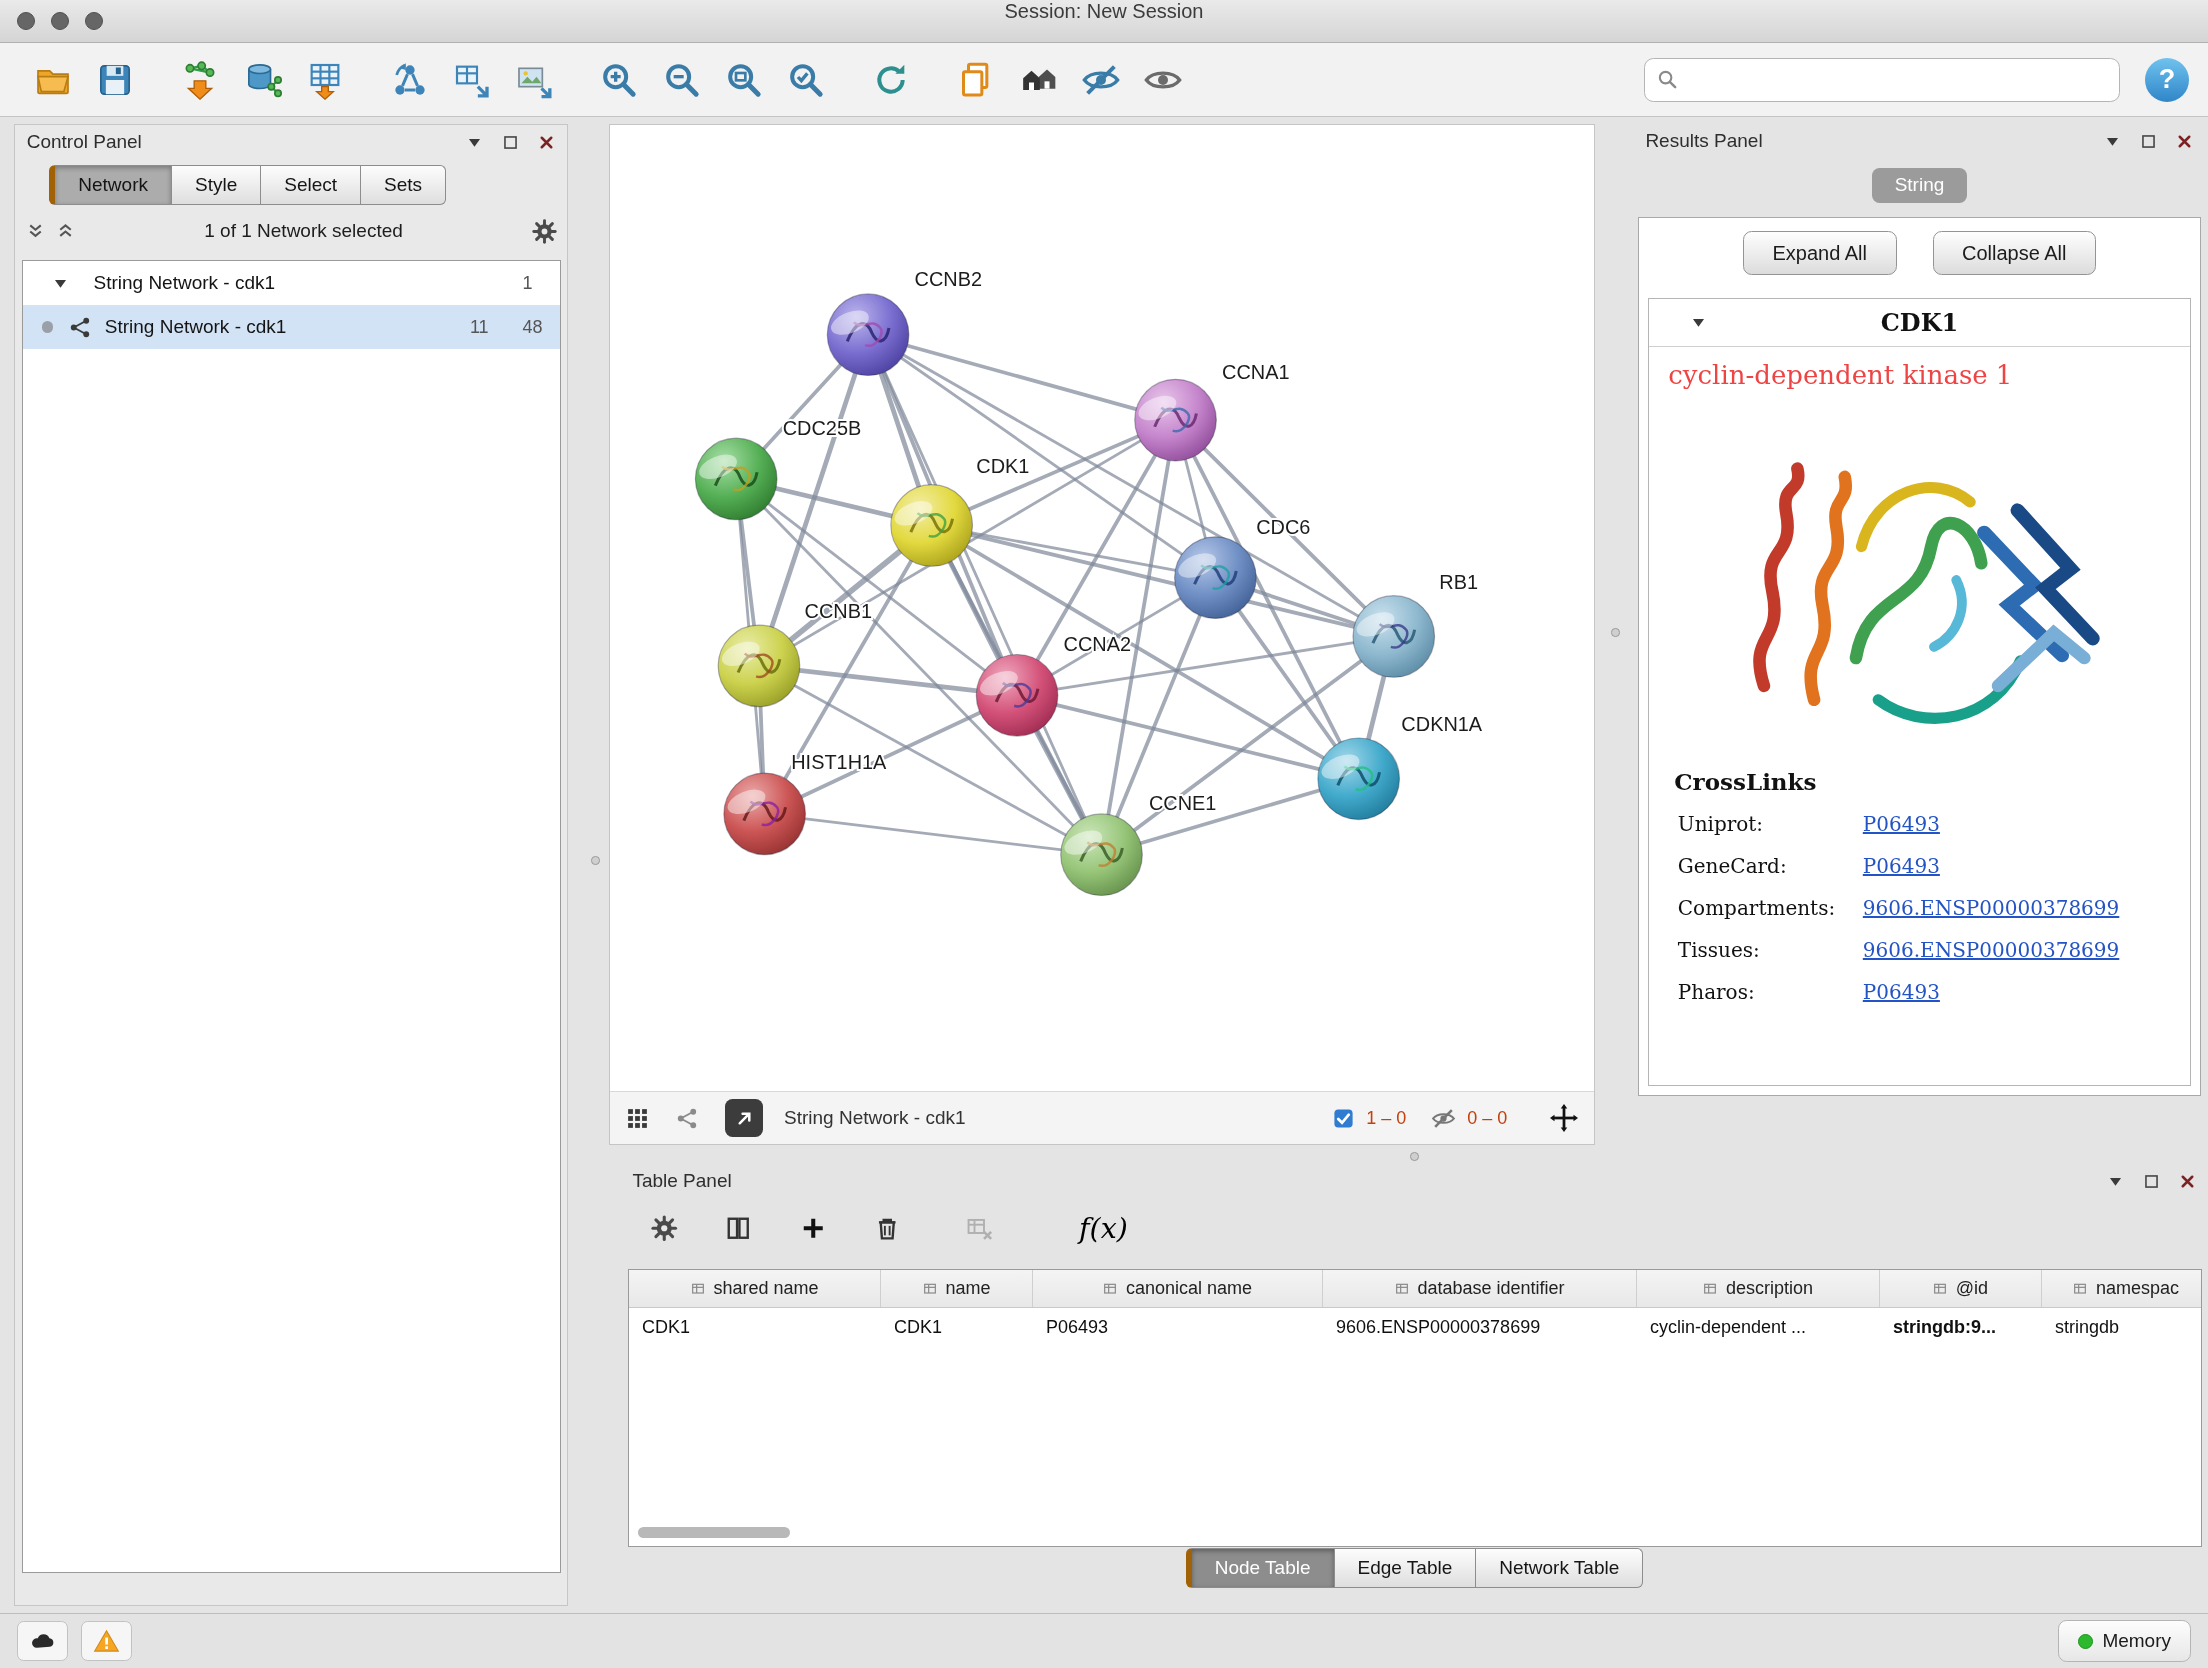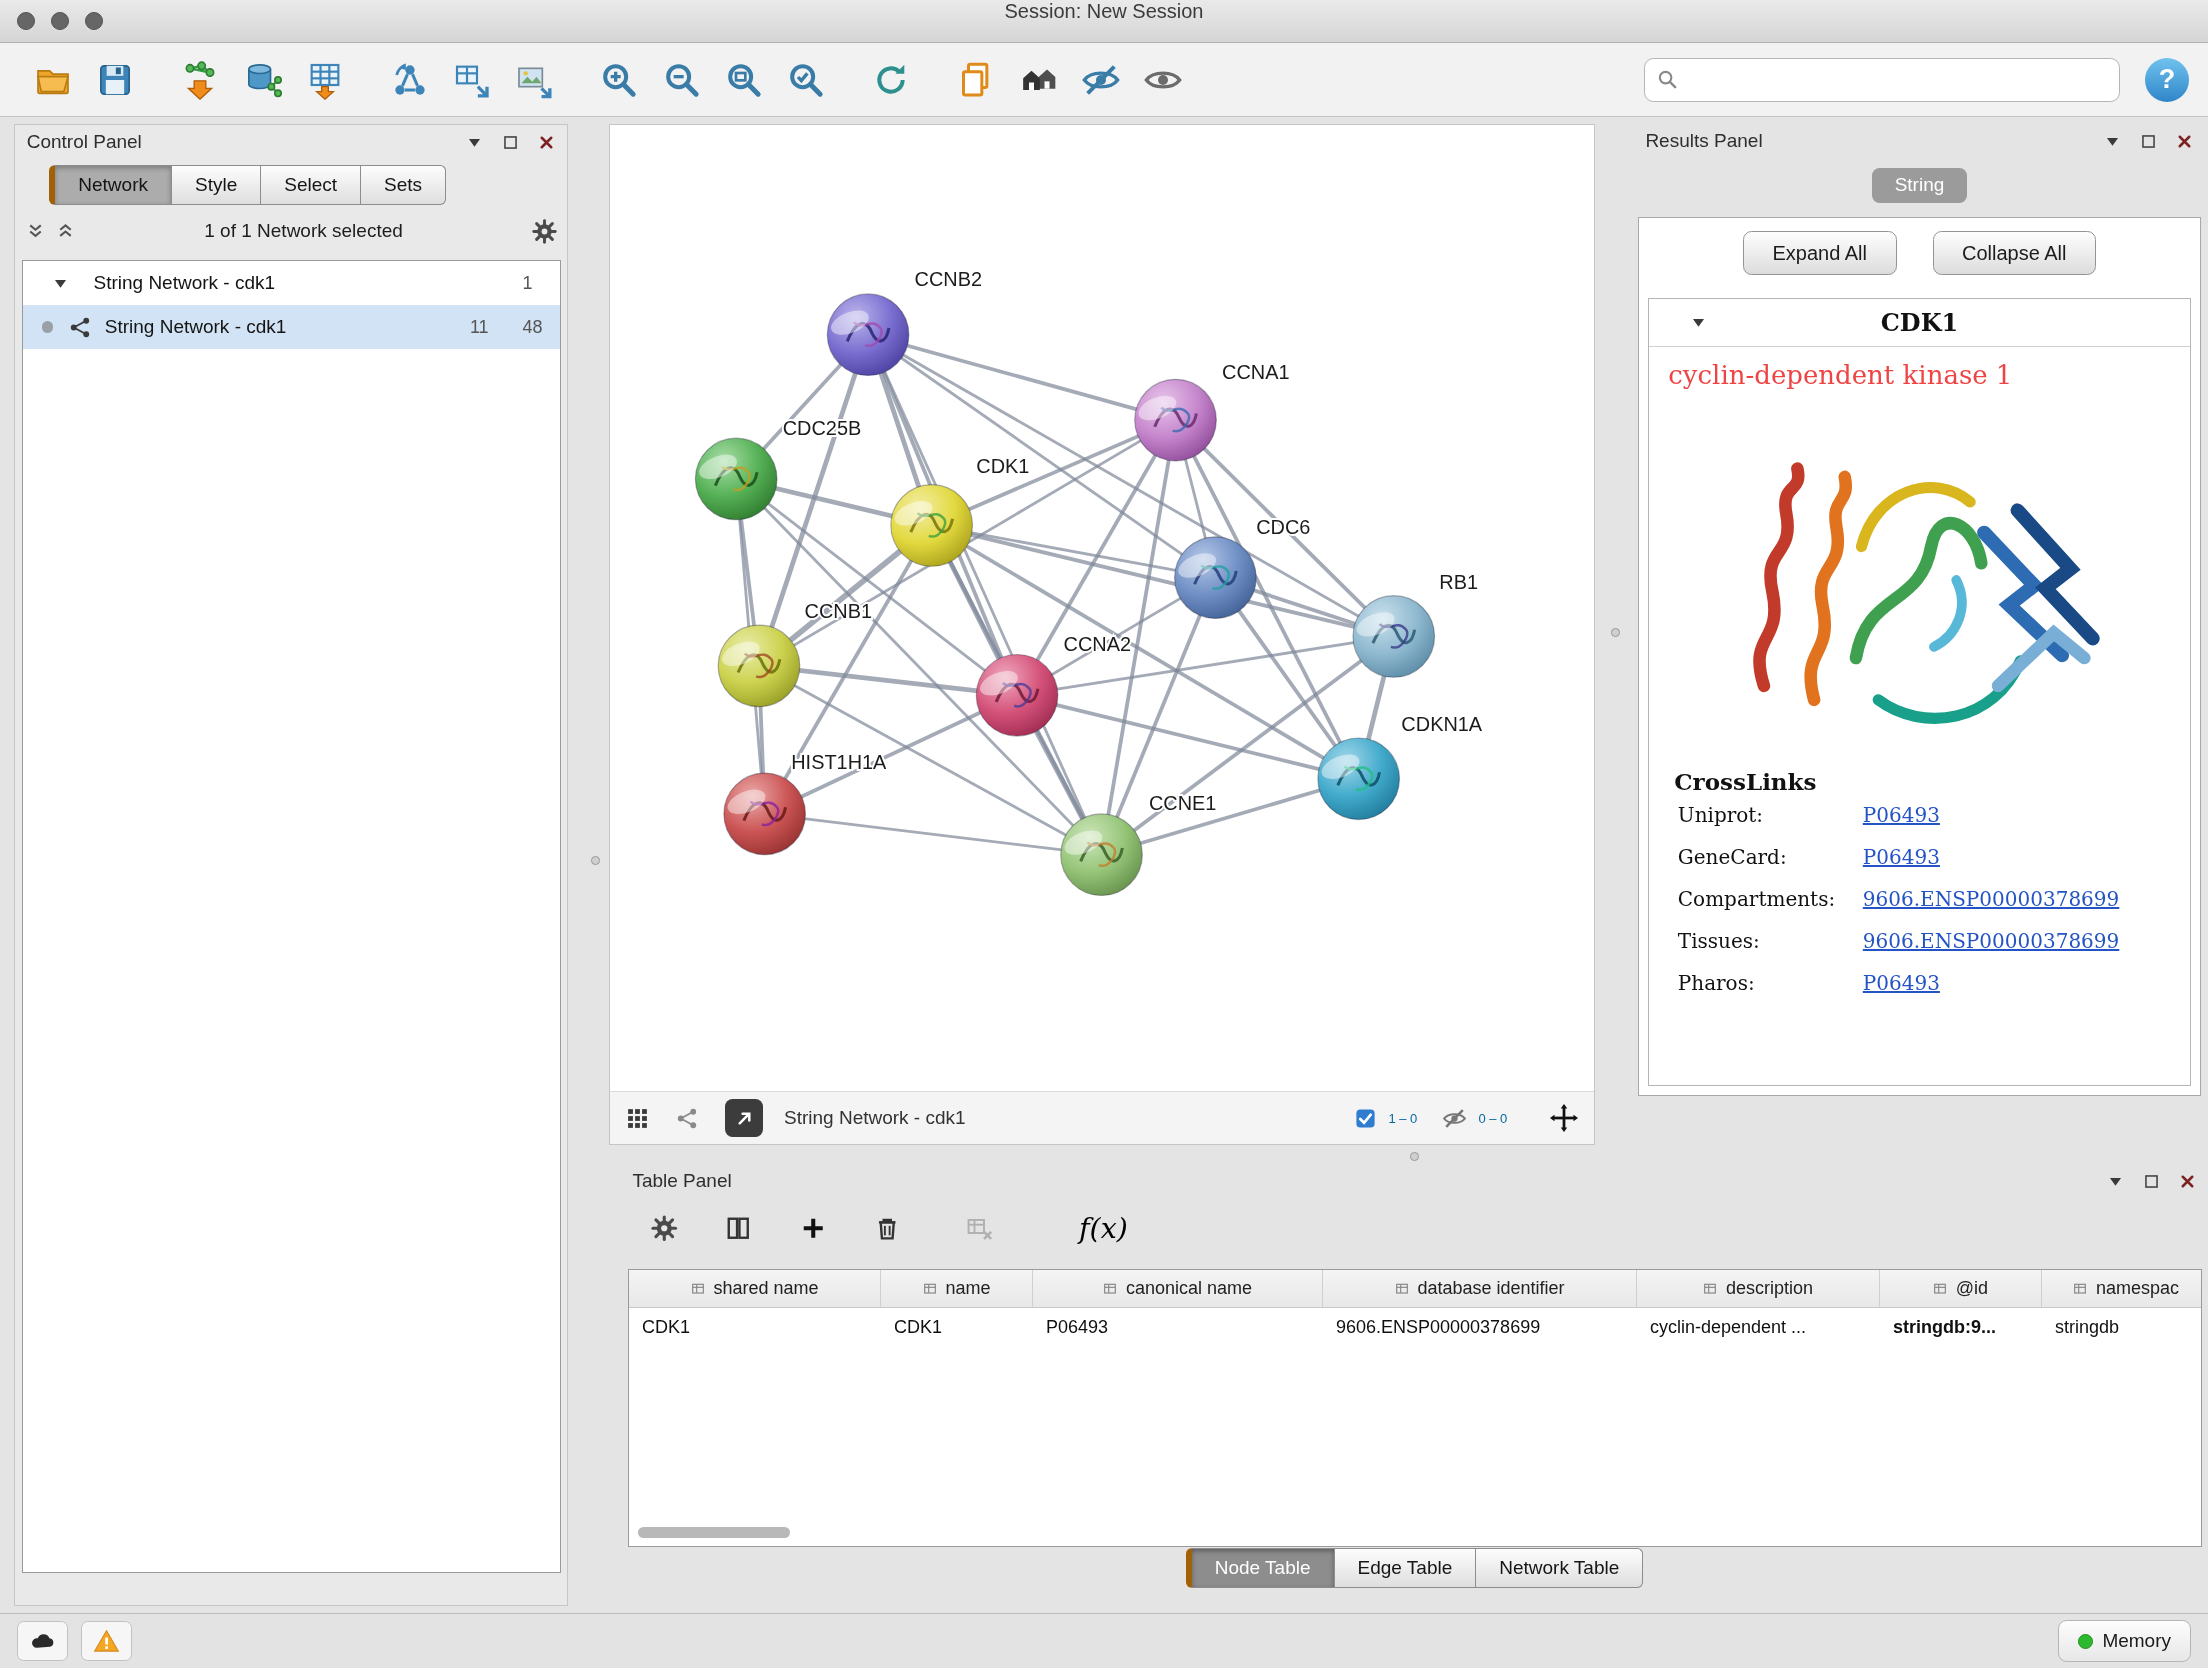--- a/index.html
+++ b/index.html
@@ -64,39 +64,39 @@
   
   .network-area { position:absolute; left:609px; top:124px; width:986px; height:1021px; background:#fff; border:1px solid #c5c5c5; }
   .net-canvas { position:absolute; left:0; top:0; right:0; bottom:53px; overflow:hidden; background:#fff; }
   #graph-svg { width:100%; height:100%; }
   #graph-svg text { font-family:"Liberation Sans", sans-serif; }
   .net-navbar { position:absolute; left:0; right:0; bottom:0; height:53px; background:#f4f4f4;
     border-top:1px solid #d8d8d8; display:flex; align-items:center; padding:0 15px; }
   .export-btn { width:38px; height:38px; border-radius:7.6px; background:#3c3c3c; display:flex;
     align-items:center; justify-content:center; margin-left:25px; cursor:pointer; }
   .net-name { font-size:19px; color:#333; margin-left:21px; }
-  .net-counts { display:flex; align-items:center; gap:11.4px; margin-left:auto; font-size:13px; color:#0369a1; }
+  .net-counts { display:flex; align-items:center; gap:11.4px; margin-left:auto; font-size:18px; color:#c2410c; }
   .net-counts .num { margin-right:13.3px; }
 
   
   .results-panel { position:absolute; left:1634px; top:124px; width:571px; height:976px; }
   .rp-badge { display:block; margin:9.5px auto 0; width:max-content; background:#9b9b9b; color:#fff;
     font-size:19px; font-weight:500; padding:6.7px 23px; border-radius:7.6px; }
   .rp-box { position:absolute; left:3.8px; right:3.8px; top:93px; bottom:3.8px; background:#fff; border:1px solid #a8a8a8; }
   .rp-buttons { display:flex; justify-content:center; gap:36px; padding:13.3px 0; }
   .rp-btn { height:44px; padding:0 28.5px; display:flex; align-items:center; border:1px solid #949494;
     border-radius:8.6px; background:linear-gradient(#fefefe,#dcdcdc); font-size:20px; color:#1c1c1c; cursor:pointer; }
   .rp-card { border:1px solid #b5b5b5; position:absolute; left:9.5px; right:9.5px; top:80px; bottom:9.5px; overflow:hidden; background:#fff; }
   .rp-card-header { height:48px; border-bottom:1px solid #d0d0d0; display:flex; align-items:center; position:relative; }
   .rp-card-header .expander { position:absolute; left:40px; }
   .rp-card-title { margin:0 auto; font-family:"DejaVu Serif", serif; font-weight:bold; font-size:24px; color:#111; }
   .rp-desc { font-family:"DejaVu Serif", serif; font-size:26px; color:#ef4444; padding:13.3px 0 0 19px; }
   .protein-fig { display:block; margin:19px auto 0; }
   .rp-crosslinks-title { font-family:"DejaVu Serif", serif; font-weight:bold; font-size:23px; color:#111; padding:17px 0 7.6px 25px; }
-  .link-row { display:flex; align-items:flex-start; height:42px; padding-left:28.5px;
+  .link-row { display:flex; align-items:center; height:42px; padding-left:28.5px;
     font-family:"DejaVu Serif", serif; font-size:20px; color:#111; }
   .link-label { width:185px; }
   .link-value { color:#2353c4; text-decoration:underline; cursor:pointer; }
 
   
   .table-panel { position:absolute; left:621px; top:1164px; right:0; height:430px; }
   .tp-toolbar { display:flex; align-items:center; height:61px; padding-left:28.5px; gap:46px; }
   .fx { font-family:"DejaVu Serif", serif; font-style:italic; font-size:28.5px; color:#000000;margin-left:40px; }
   .tp-tablebox { position:absolute; left:6.7px; right:5.7px; top:105px; height:278px; background:#fff;
     border:1px solid #9a9a9a; overflow:hidden; }

